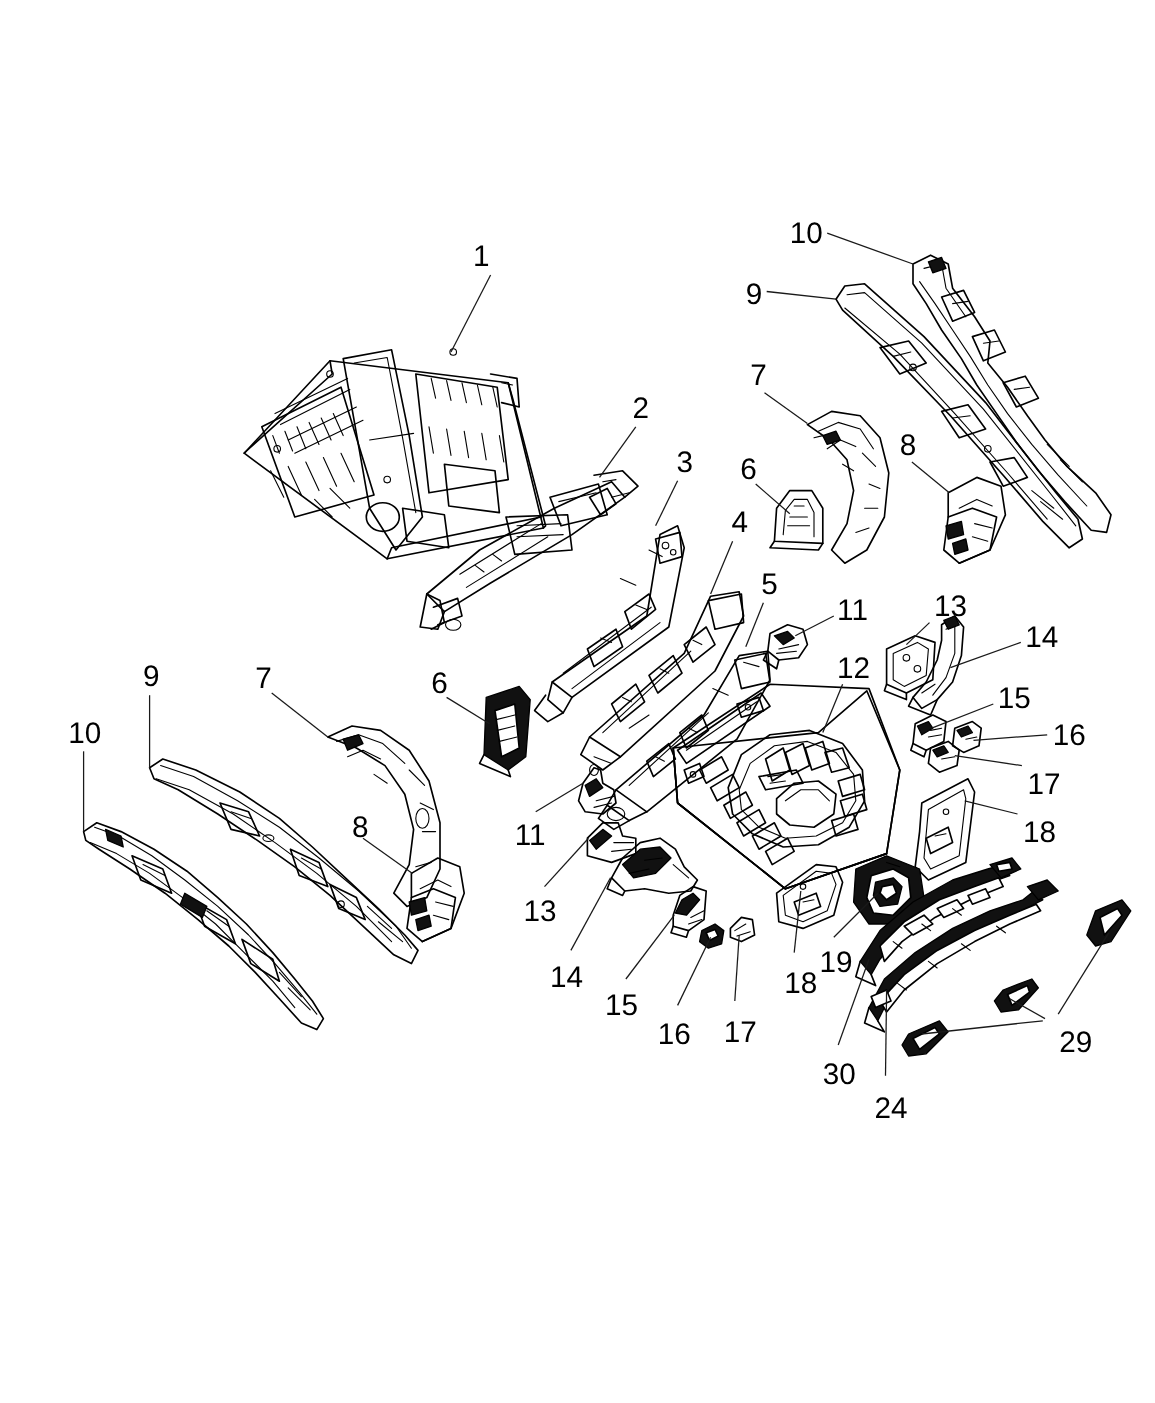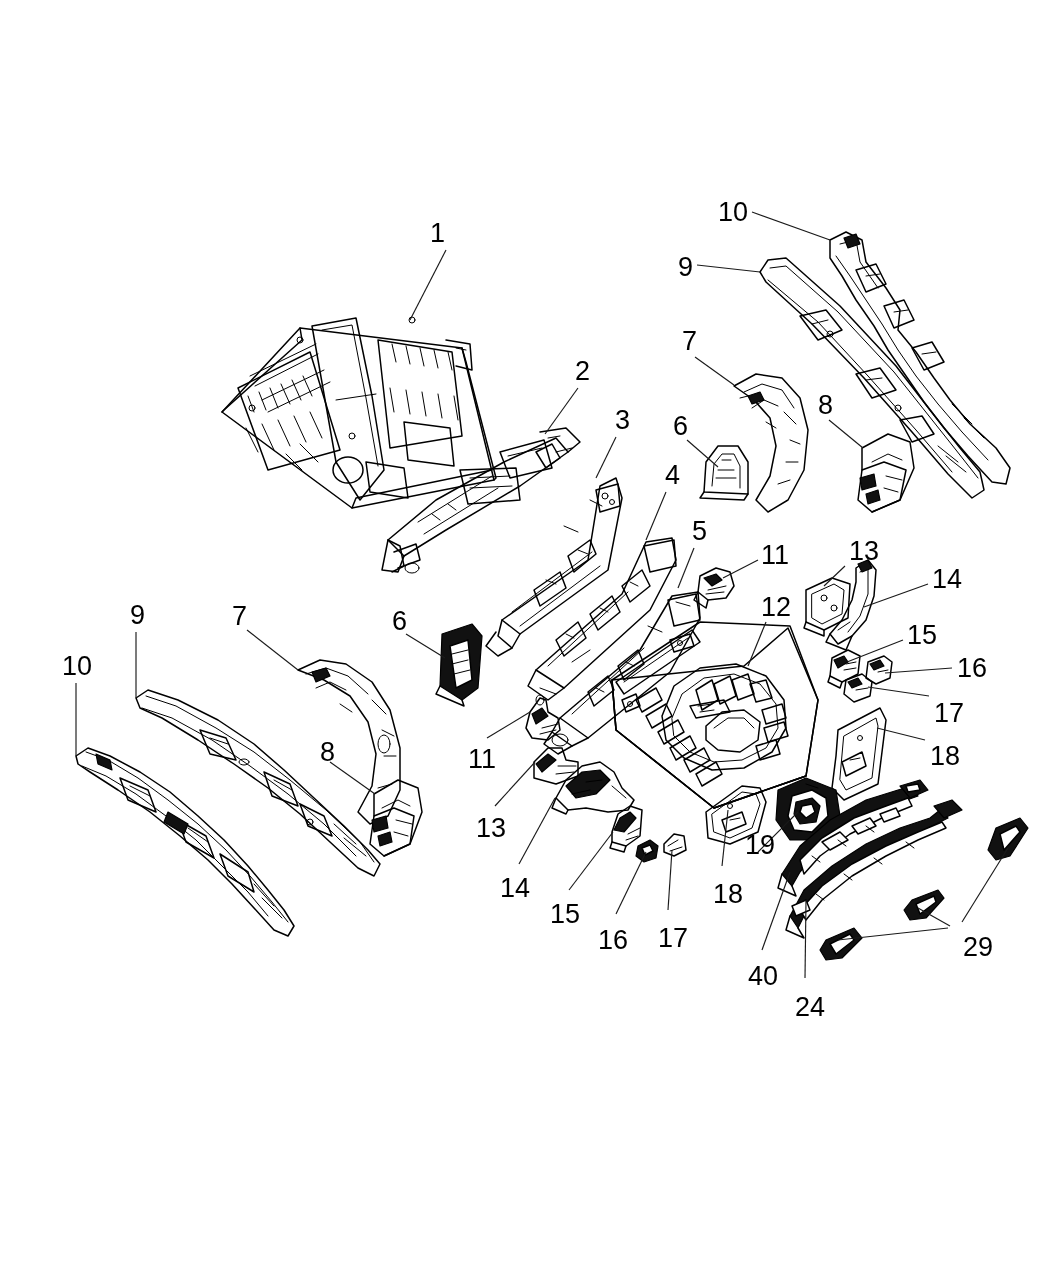--- a/index.html
+++ b/index.html
@@ -540,19 +540,19 @@
       <div class="callout-num" style="left: 232px; top: 603px;">7</div>
       <div class="callout-num" style="left: 320px; top: 739px;">8</div>
       <div class="callout-num" style="left: 392px; top: 608px;">6</div>
       <div class="callout-num" style="left: 468px; top: 746px;">11</div>
       <div class="callout-num" style="left: 476px; top: 815px;">13</div>
       <div class="callout-num" style="left: 500px; top: 875px;">14</div>
       <div class="callout-num" style="left: 550px; top: 901px;">15</div>
       <div class="callout-num" style="left: 598px; top: 927px;">16</div>
       <div class="callout-num" style="left: 658px; top: 925px;">17</div>
       <div class="callout-num" style="left: 713px; top: 881px;">18</div>
-      <div class="callout-num" style="left: 745px; top: 832px; text-align: right;">19</div>
-      <div class="callout-num" style="left: 748px; top: 963px;">40</div>
+      <div class="callout-num" style="left: 745px; top: 862px; text-align: right;">19</div>
+      <div class="callout-num" style="left: 748px; top: 963px;">30</div>
       <div class="callout-num" style="left: 795px; top: 994px;">24</div>
       <div class="callout-num" style="left: 963px; top: 934px;">29</div>
     </div>
 
 </div>
 
 </body></html>

